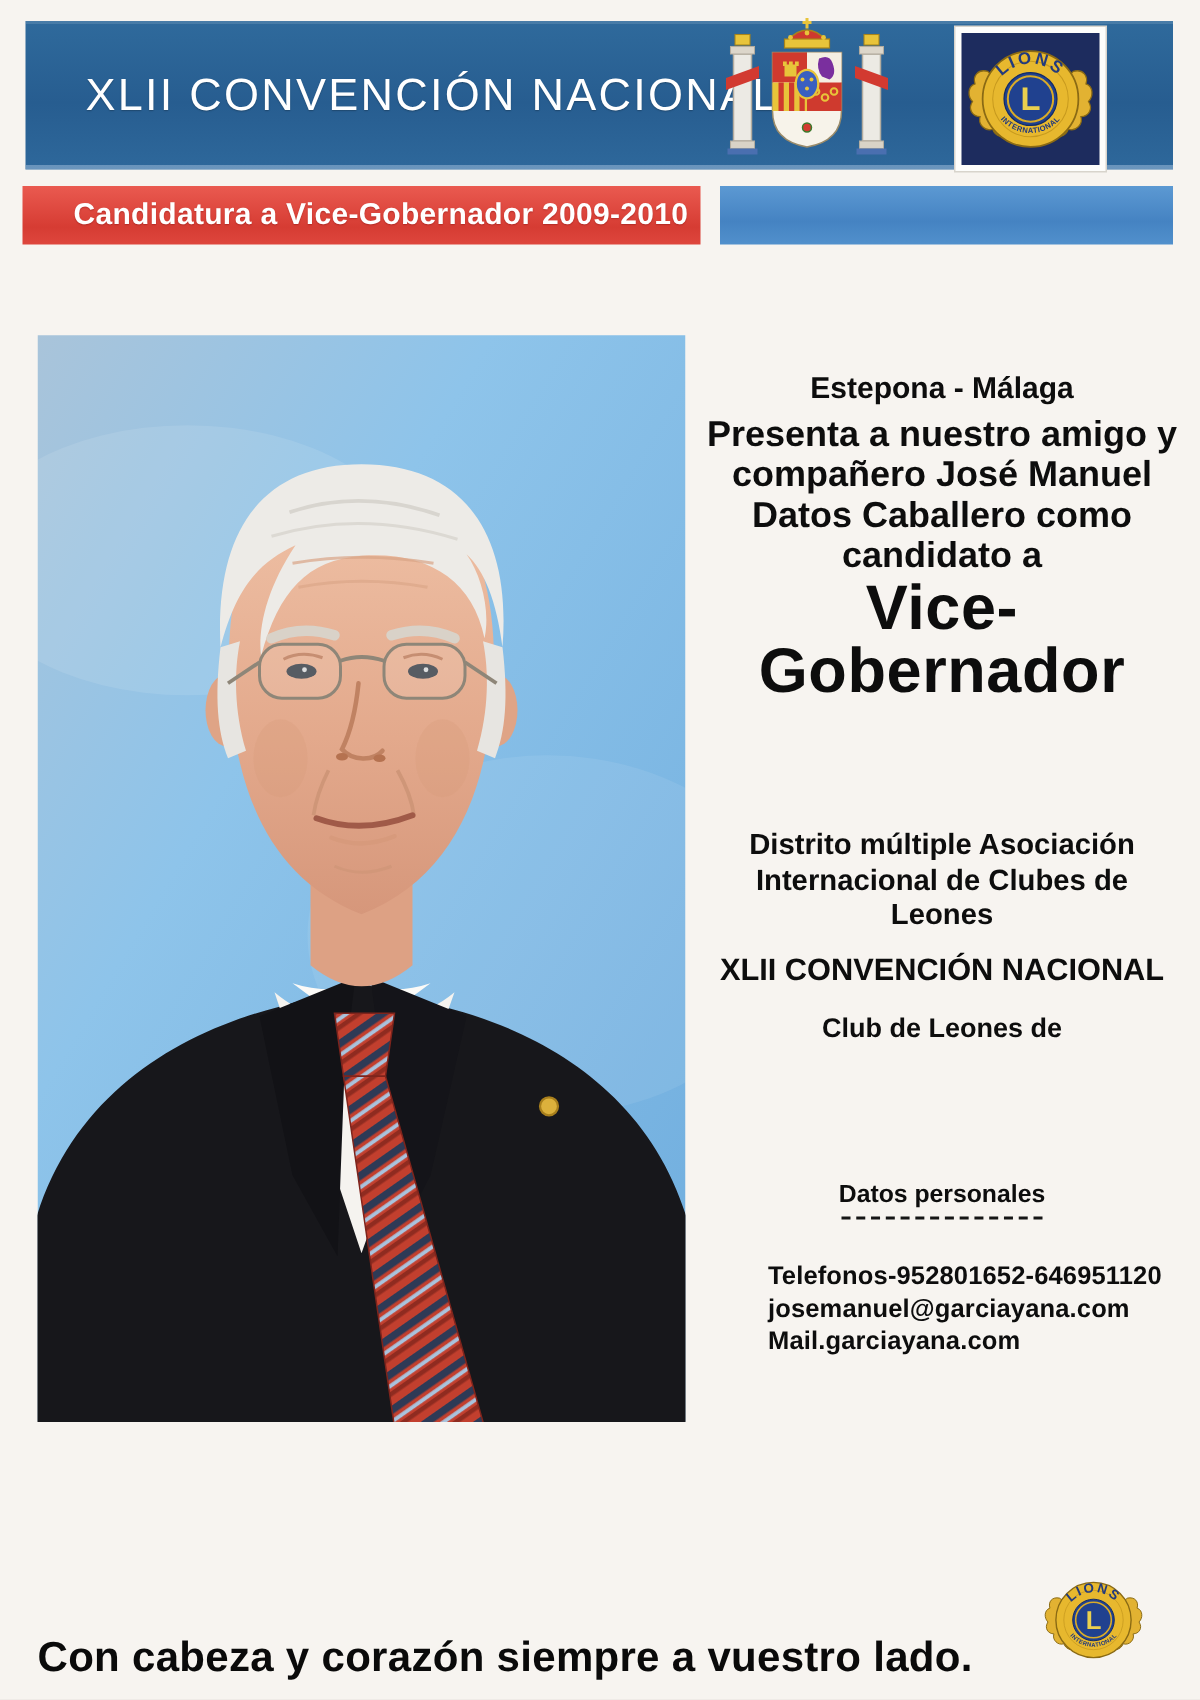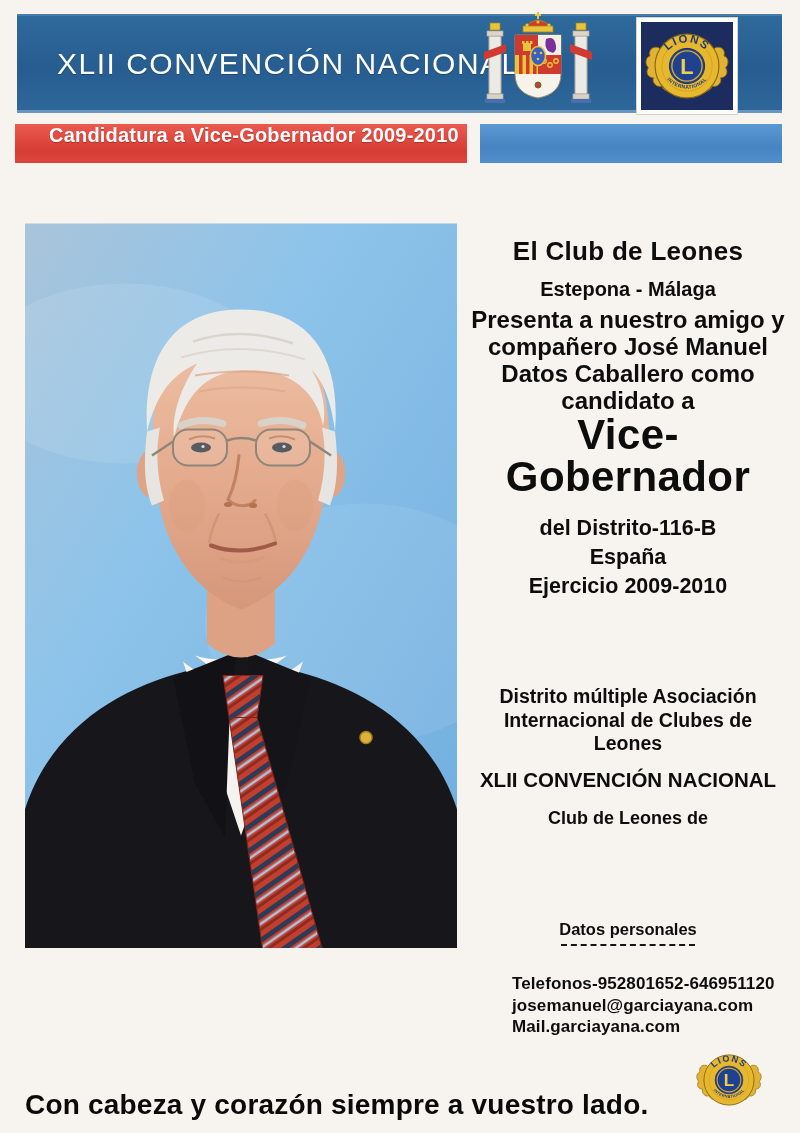--- a/index.html
+++ b/index.html
@@ -27,21 +27,21 @@
   }
   .lions-box-inner{
     width:100%;height:100%;background:#1d2c5e;
     display:flex;align-items:center;justify-content:center;
   }
   .lions-box-inner svg{width:84px;height:84px;}
   
   .red-banner{
     position:absolute;left:15px;top:124px;width:452px;height:39px;
     background:linear-gradient(180deg,#ea5a50 0%,#d63c33 70%,#de463d 100%);
-    display:flex;align-items:flex-start;
+    display:flex;align-items:center;
   }
   .red-banner span{
     color:#fff;font-size:20px;font-weight:700;padding-left:34px;
     letter-spacing:.2px;text-shadow:0 1px 1px rgba(120,10,10,.4);white-space:nowrap;
   }
   .blue-strip{
     position:absolute;left:480px;top:124px;width:302px;height:39px;
     background:linear-gradient(180deg,#5c99d3 0%,#4583c2 60%,#5violet 100%);
     background:linear-gradient(180deg,#5c99d3 0%,#4583c2 60%,#5190cc 100%);
   }
@@ -261,34 +261,28 @@
       <path d="M194,290 Q186,306 184,320" stroke="#cf9678" stroke-width="2.5" fill="none"></path>
       <path d="M240,290 Q249,306 251,320" stroke="#cf9678" stroke-width="2.5" fill="none"></path>
 
       <path d="M186,322 Q216,333 250,320" stroke="#a05a48" stroke-width="4" fill="none" stroke-linecap="round"></path>
       <path d="M196,335 Q216,343 238,334" stroke="#d79a7c" stroke-width="3" fill="none" stroke-linecap="round"></path>
       <path d="M198,354 Q216,362 236,354" stroke="#cf9678" stroke-width="2" fill="none" opacity="0.8"></path>
     </svg>
   </figure>
 
   <section class="rc">
-    <p class="club">El Club de Leones</p>
     <p class="loc">Estepona - Málaga</p>
     <p class="pres">
       <span style="display:block">Presenta a nuestro amigo y</span>
       <span style="display:block">compañero José Manuel</span>
       <span style="display:block">Datos Caballero como</span>
       <span style="display:block">candidato a</span>
     </p>
     <p class="office">Vice-Gobernador</p>
-    <p class="district">
-      <span style="display:block">del Distrito-116-B</span>
-      <span style="display:block">España</span>
-      <span style="display:block">Ejercicio 2009-2010</span>
-    </p>
     <p class="assoc">
       <span style="display:block">Distrito múltiple Asociación</span>
       <span style="display:block">Internacional de Clubes de</span>
       <span style="display:block">Leones</span>
     </p>
     <p class="conv">XLII CONVENCIÓN NACIONAL</p>
     <p class="host">
       <span style="display:block">Club de Leones de</span>
     </p>
     <p class="datos">Datos personales</p>

